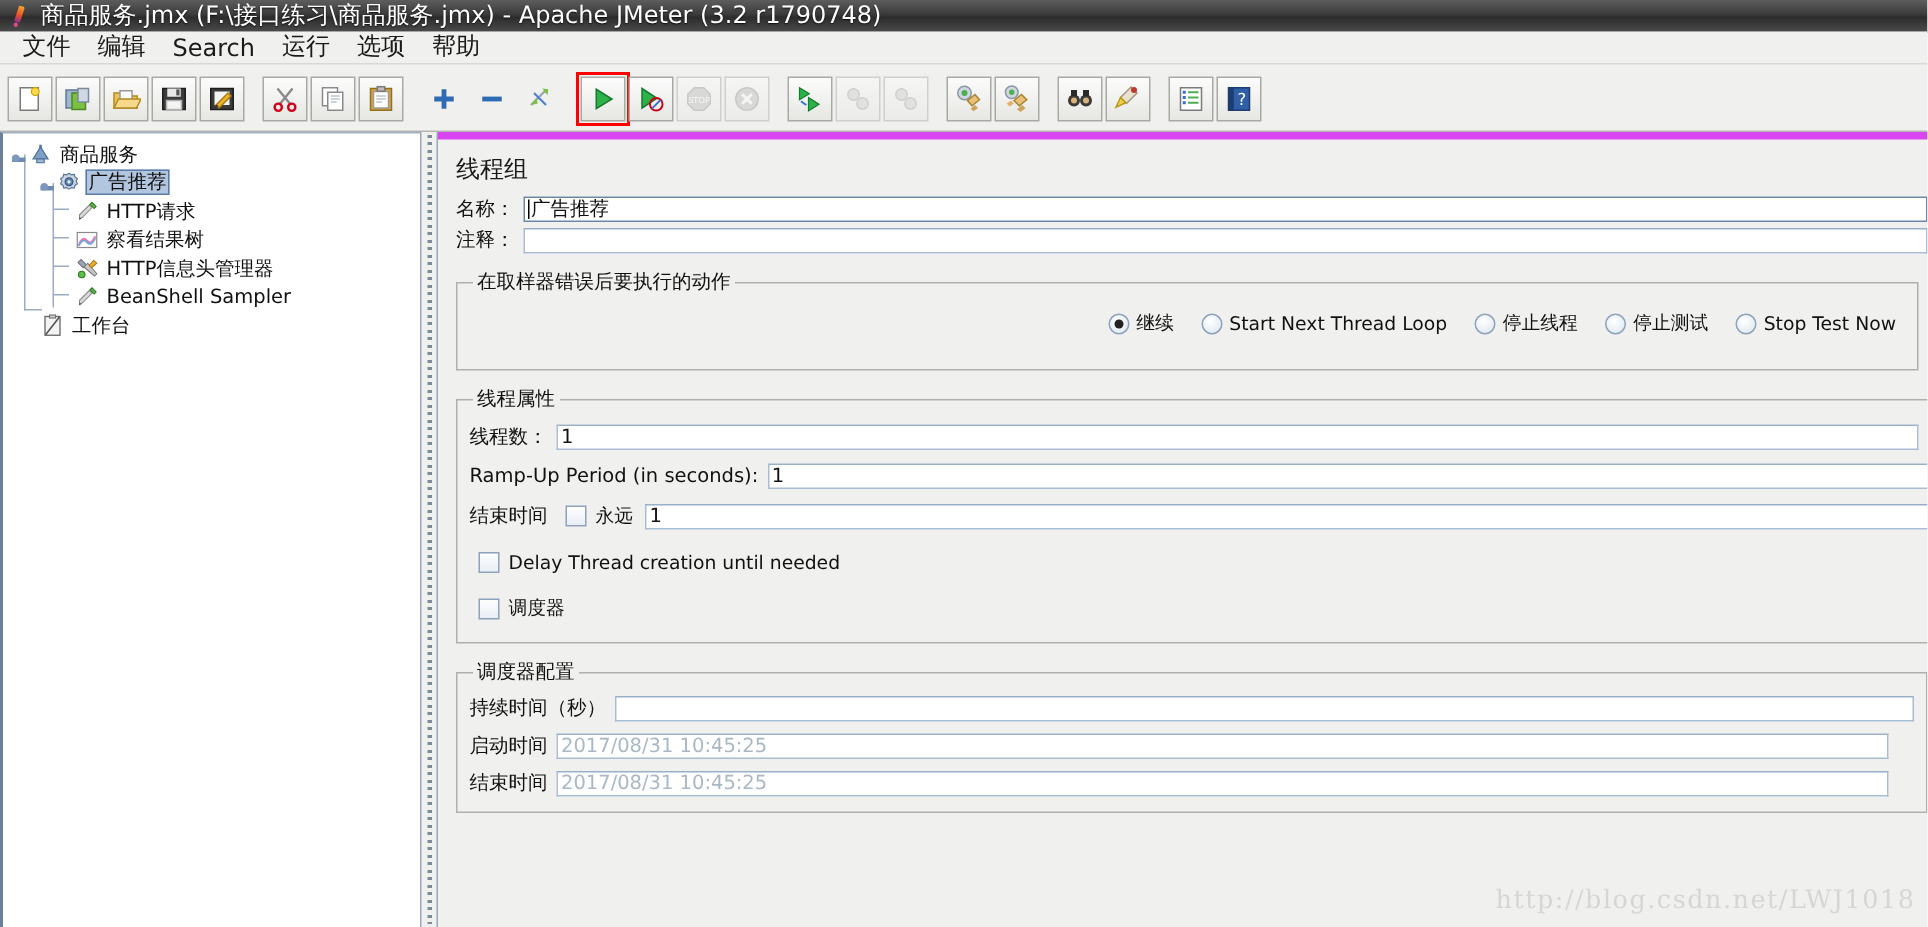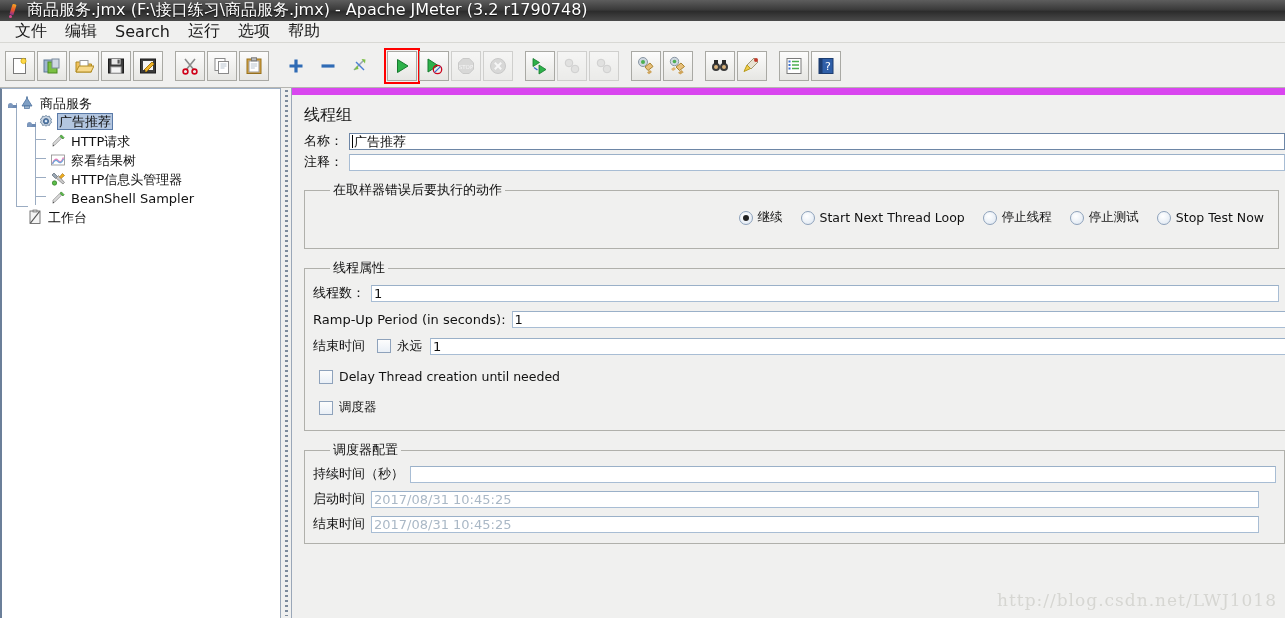--- a/index.html
+++ b/index.html
@@ -94,21 +94,21 @@
     border-right: 1px solid #9aa7b8;
     box-sizing: border-box;
   }
   .divider .dots {
     position: absolute; left: 4px; top: 2px; width: 3px; height: 526px;
     background-image: repeating-linear-gradient(to bottom, #7c8a9c 0 2px, transparent 2px 5px);
   }
   .right-panel {
     position: absolute; left: 292px; top: 88px; width: 993px; height: 530px;
     background: #f0f0ef;
-    border-top: 7px solid #d946ef;
+    border-top: 5px solid #d946ef;
     box-sizing: border-box;
     overflow: hidden;
   }
 
   
   .tree { position: relative; padding-top: 3px; font-size: 13px; color: #111; }
   .tnode {
     position: relative; display: flex; align-items: flex-end; height: 19px;
     white-space: nowrap; cursor: default;
   }
@@ -158,21 +158,21 @@
     margin-right: 1px;
   }
   .tfield.readonly { background: #ffffff; color: #aab8c6; }
 
   fieldset.grp {
     margin: 8px 6px 0 12px; padding: 4px 8px 8px 8px;
     border: 1px solid #b0b0ab; border-radius: 0;
     background: transparent;
   }
   fieldset.grp > legend {
-    font-size: 13px; color: #111; padding: 0 3px; margin-left: 17px;
+    font-size: 13px; color: #111; padding: 0 3px; margin-left: 2px;
   }
 
   .radios { display: flex; align-items: center; justify-content: flex-end; gap: 18px; padding: 6px 6px 14px 0; }
   .radio, .checkbox-wrap { display: flex; align-items: center; cursor: default; }
   .radio .dot {
     width: 12px; height: 12px; border-radius: 50%;
     border: 1px solid #8ea2bb;
     background: radial-gradient(circle at 40% 35%, #ffffff 0%, #e6edf5 70%, #cfd9e5 100%);
     margin-right: 5px; position: relative; flex: 0 0 auto;
   }

